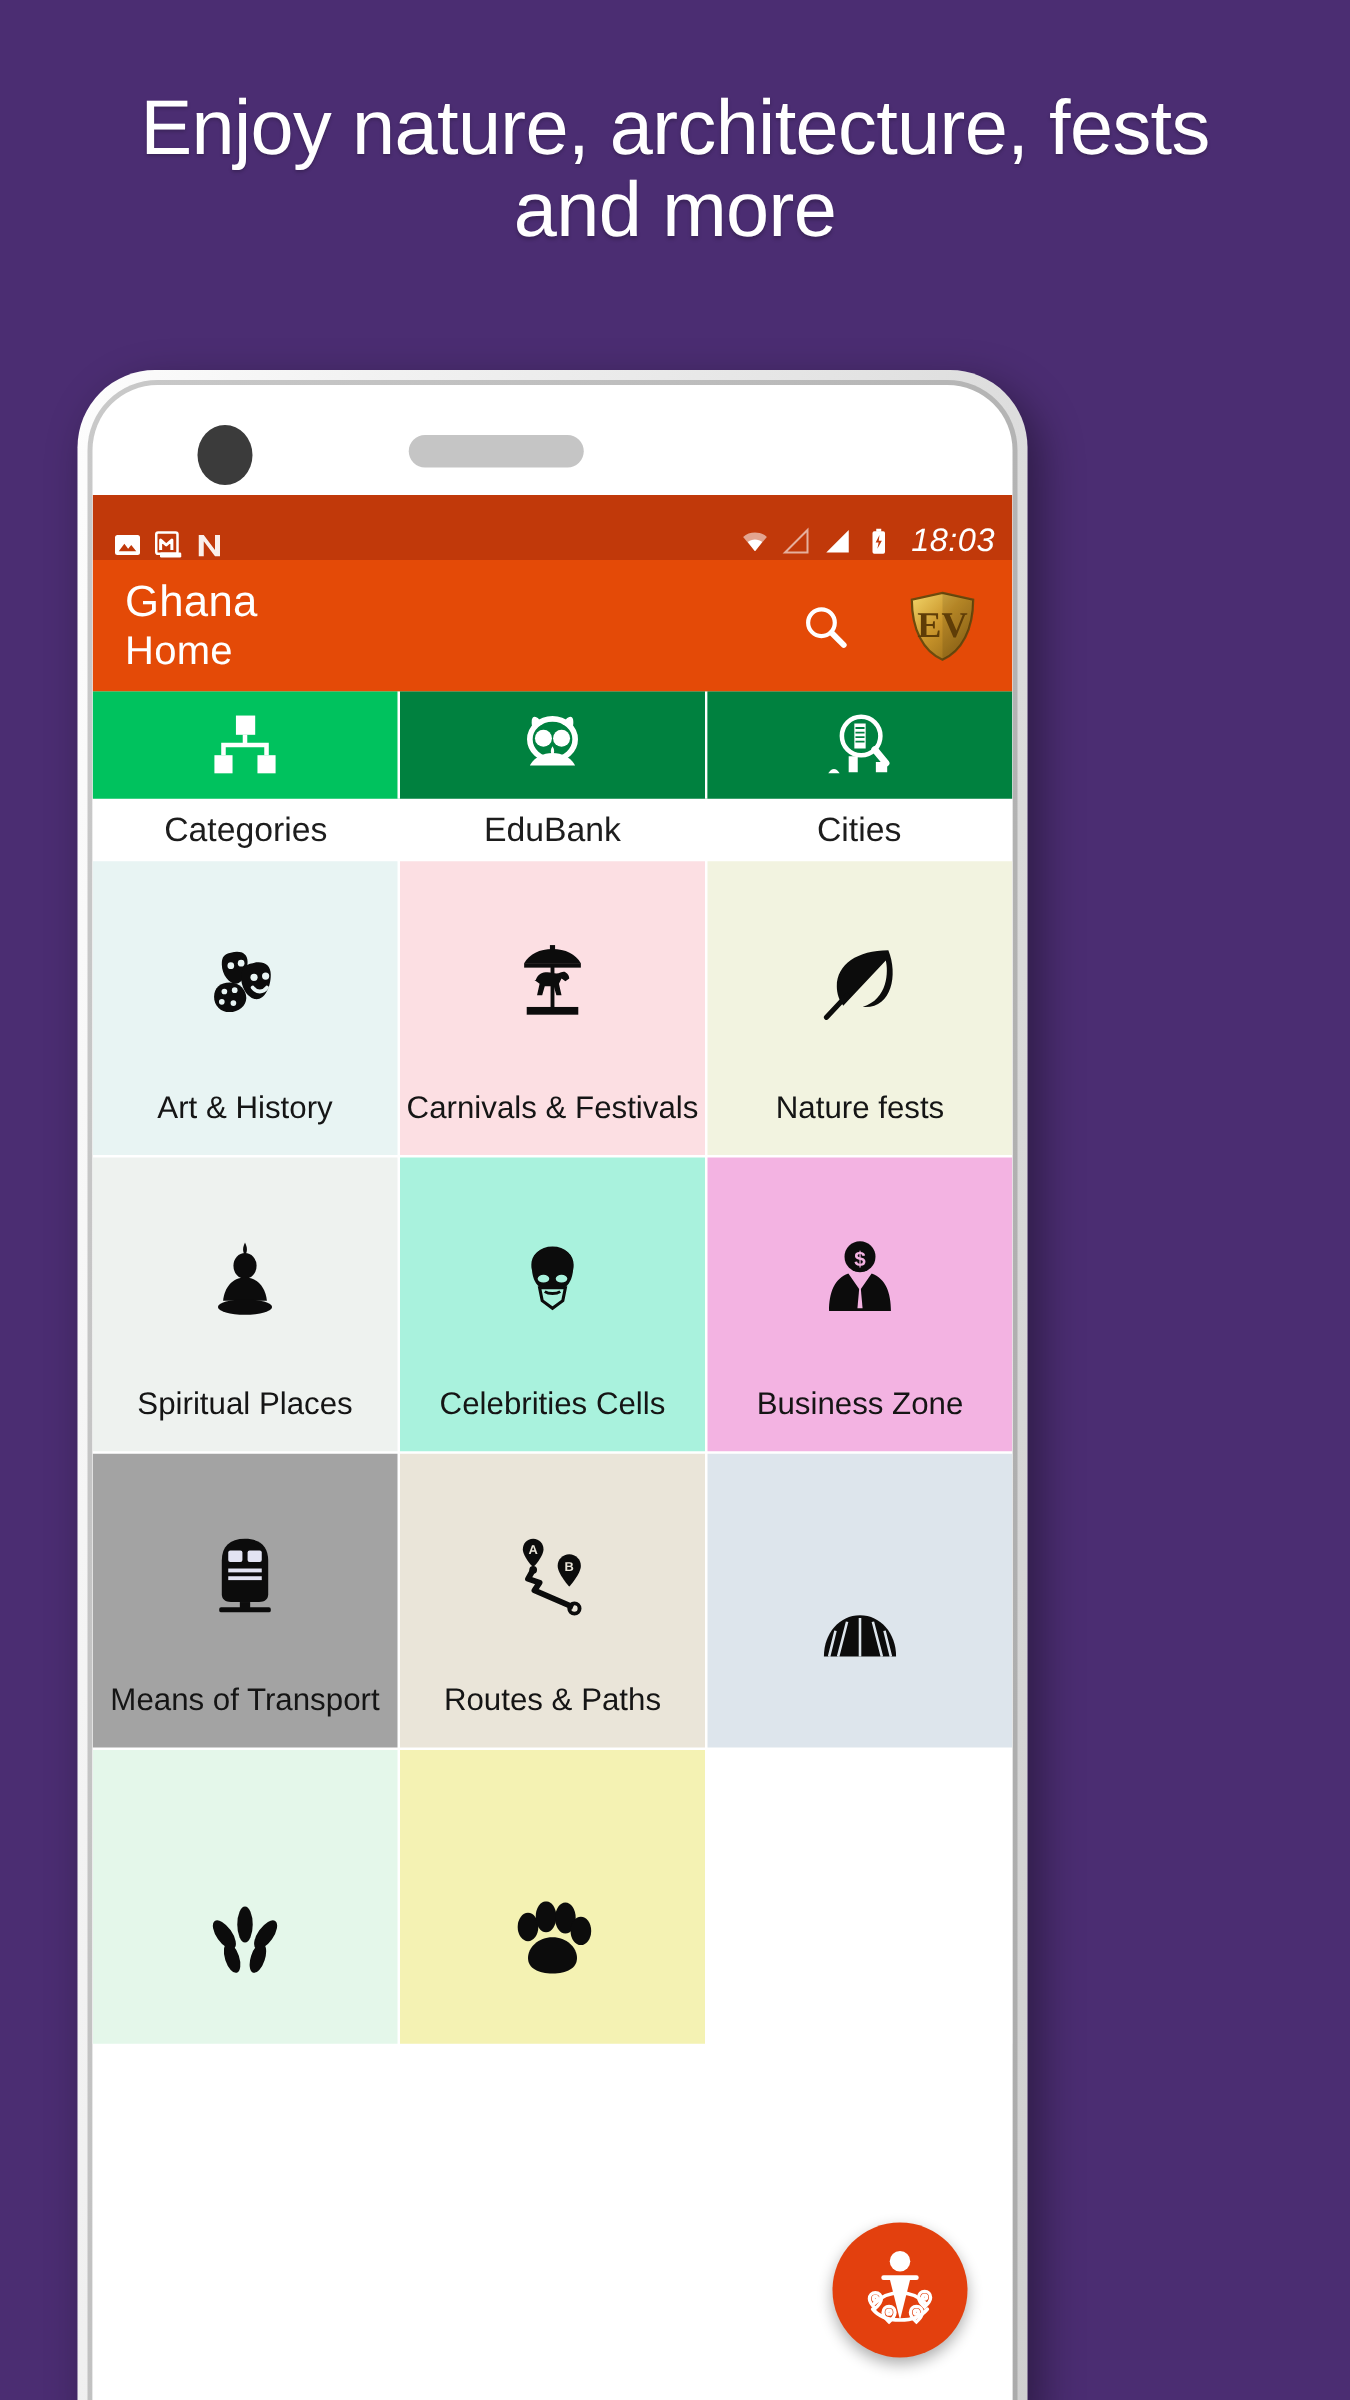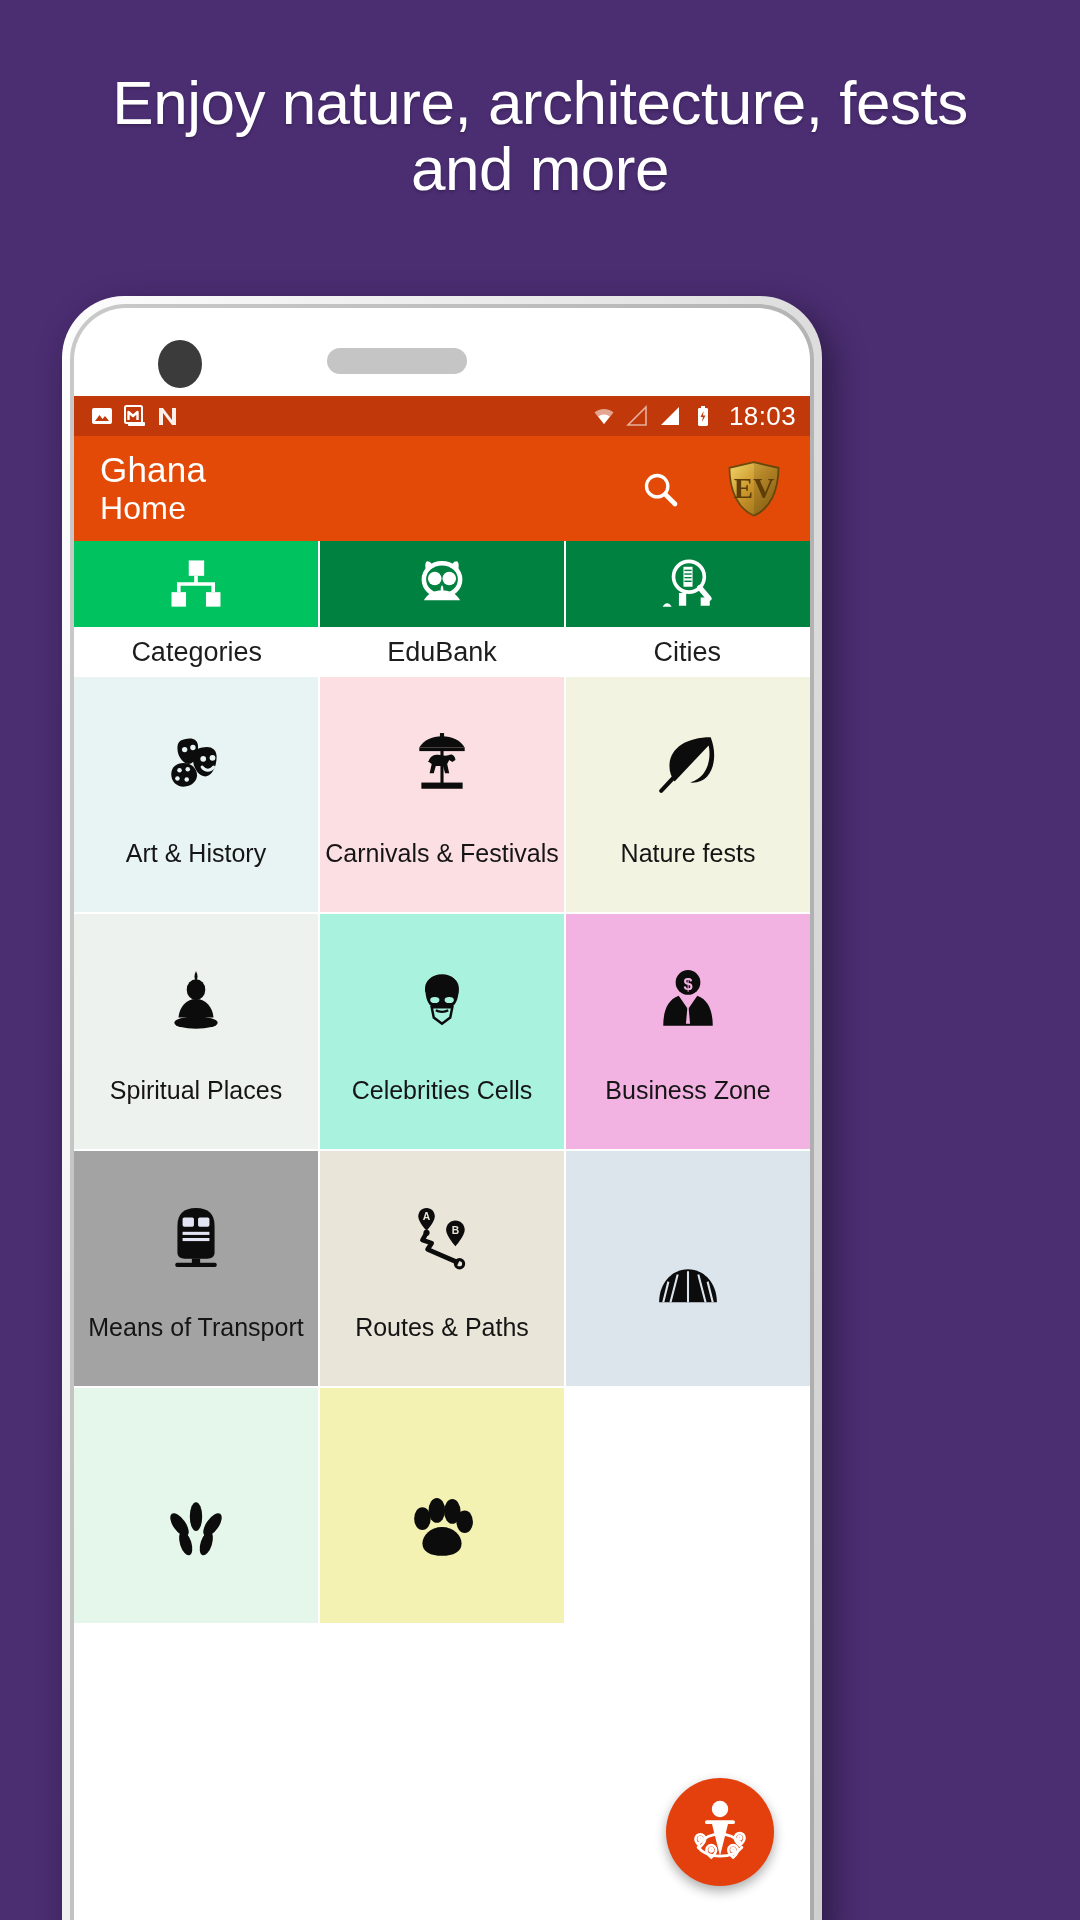--- a/index.html
+++ b/index.html
@@ -72,24 +72,25 @@
   #app-screen {
     position:absolute;
     left:0; top:88px;
     width:100%; height:calc(100% - 88px);
     background:#ffffff;
     overflow:hidden;
   }
 
   
   #status-bar {
-    height:40px; background:#c1390a;
-    display:flex; align-items:center;
+    height:52px; background:#c1390a;
+    display:flex; align-items:flex-end;
     padding:0 14px 0 16px;
     color:#ffffff;
+    font-style:italic;
   }
   .status-left { display:flex; align-items:center; gap:9px; }
   .status-right { margin-left:auto; display:flex; align-items:center; gap:9px; }
   .sb-icon { width:24px; height:24px; display:block; }
   #status-time { font-size:26px; font-weight:400; letter-spacing:0.4px; margin-left:5px; }
 
   
   #app-bar {
     height:105px; background:#e44a07;
     display:flex; align-items:center;
@@ -132,21 +133,21 @@
   }
   .tile-icon-wrap {
     flex:1 1 auto;
     display:flex; align-items:center; justify-content:center;
     width:100%;
     padding-top:12px;
   }
   .tile-icon { width:66px; height:66px; display:block; }
   .tile-label {
     font-size:25px; color:#151515;
-    padding-bottom:45px; text-align:center;
+    padding-bottom:24px; text-align:center;
     line-height:1.1;
   }
 
   
   #fab-explore {
     position:absolute;
     right:36px; bottom:38px;
     width:108px; height:108px; border-radius:50%;
     background:#e3400e;
     box-shadow:0 5px 12px rgba(0,0,0,0.33);

